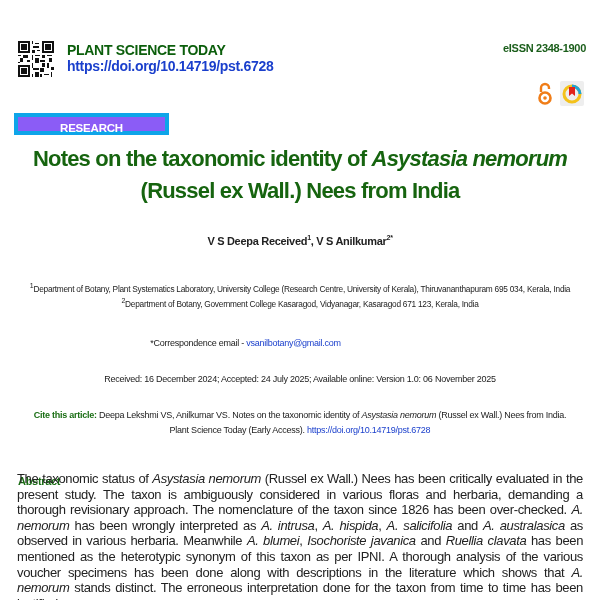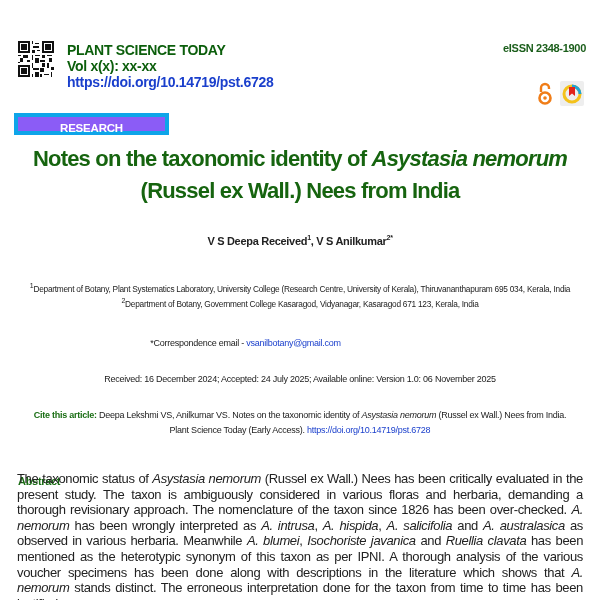--- a/index.html
+++ b/index.html
@@ -80,21 +80,20 @@
       <rect x="10" y="18" width="2" height="3"></rect>
     <rect x="15" y="19" width="3" height="1"></rect>
       <rect x="19" y="18" width="1" height="3"></rect>
       <rect x="8" y="19" width="1" height="2"></rect>
       <rect x="13" y="19" width="1" height="2"></rect>
   </g>
 </svg>
 
 <div id="journal" class="abs">
   <div class="dkgreen">PLANT SCIENCE TODAY</div>
-  <div class="dkgreen">Vol x(x): xx-xx</div>
   <div class="link">https://doi.org/10.14719/pst.6728</div>
 </div>
 
 <div id="issn" class="abs">eISSN 2348-1900</div>
 
 <svg id="oa" class="abs" viewBox="0 0 18 24">
   <path d="M5 10 V6 a4 4 0 0 1 8 0 V7" fill="none" stroke="#f07d18" stroke-width="2.4"></path>
   <circle cx="9" cy="16" r="5.5" fill="none" stroke="#f07d18" stroke-width="2.6"></circle>
   <circle cx="9" cy="16" r="1.8" fill="#f07d18"></circle>
 </svg>

